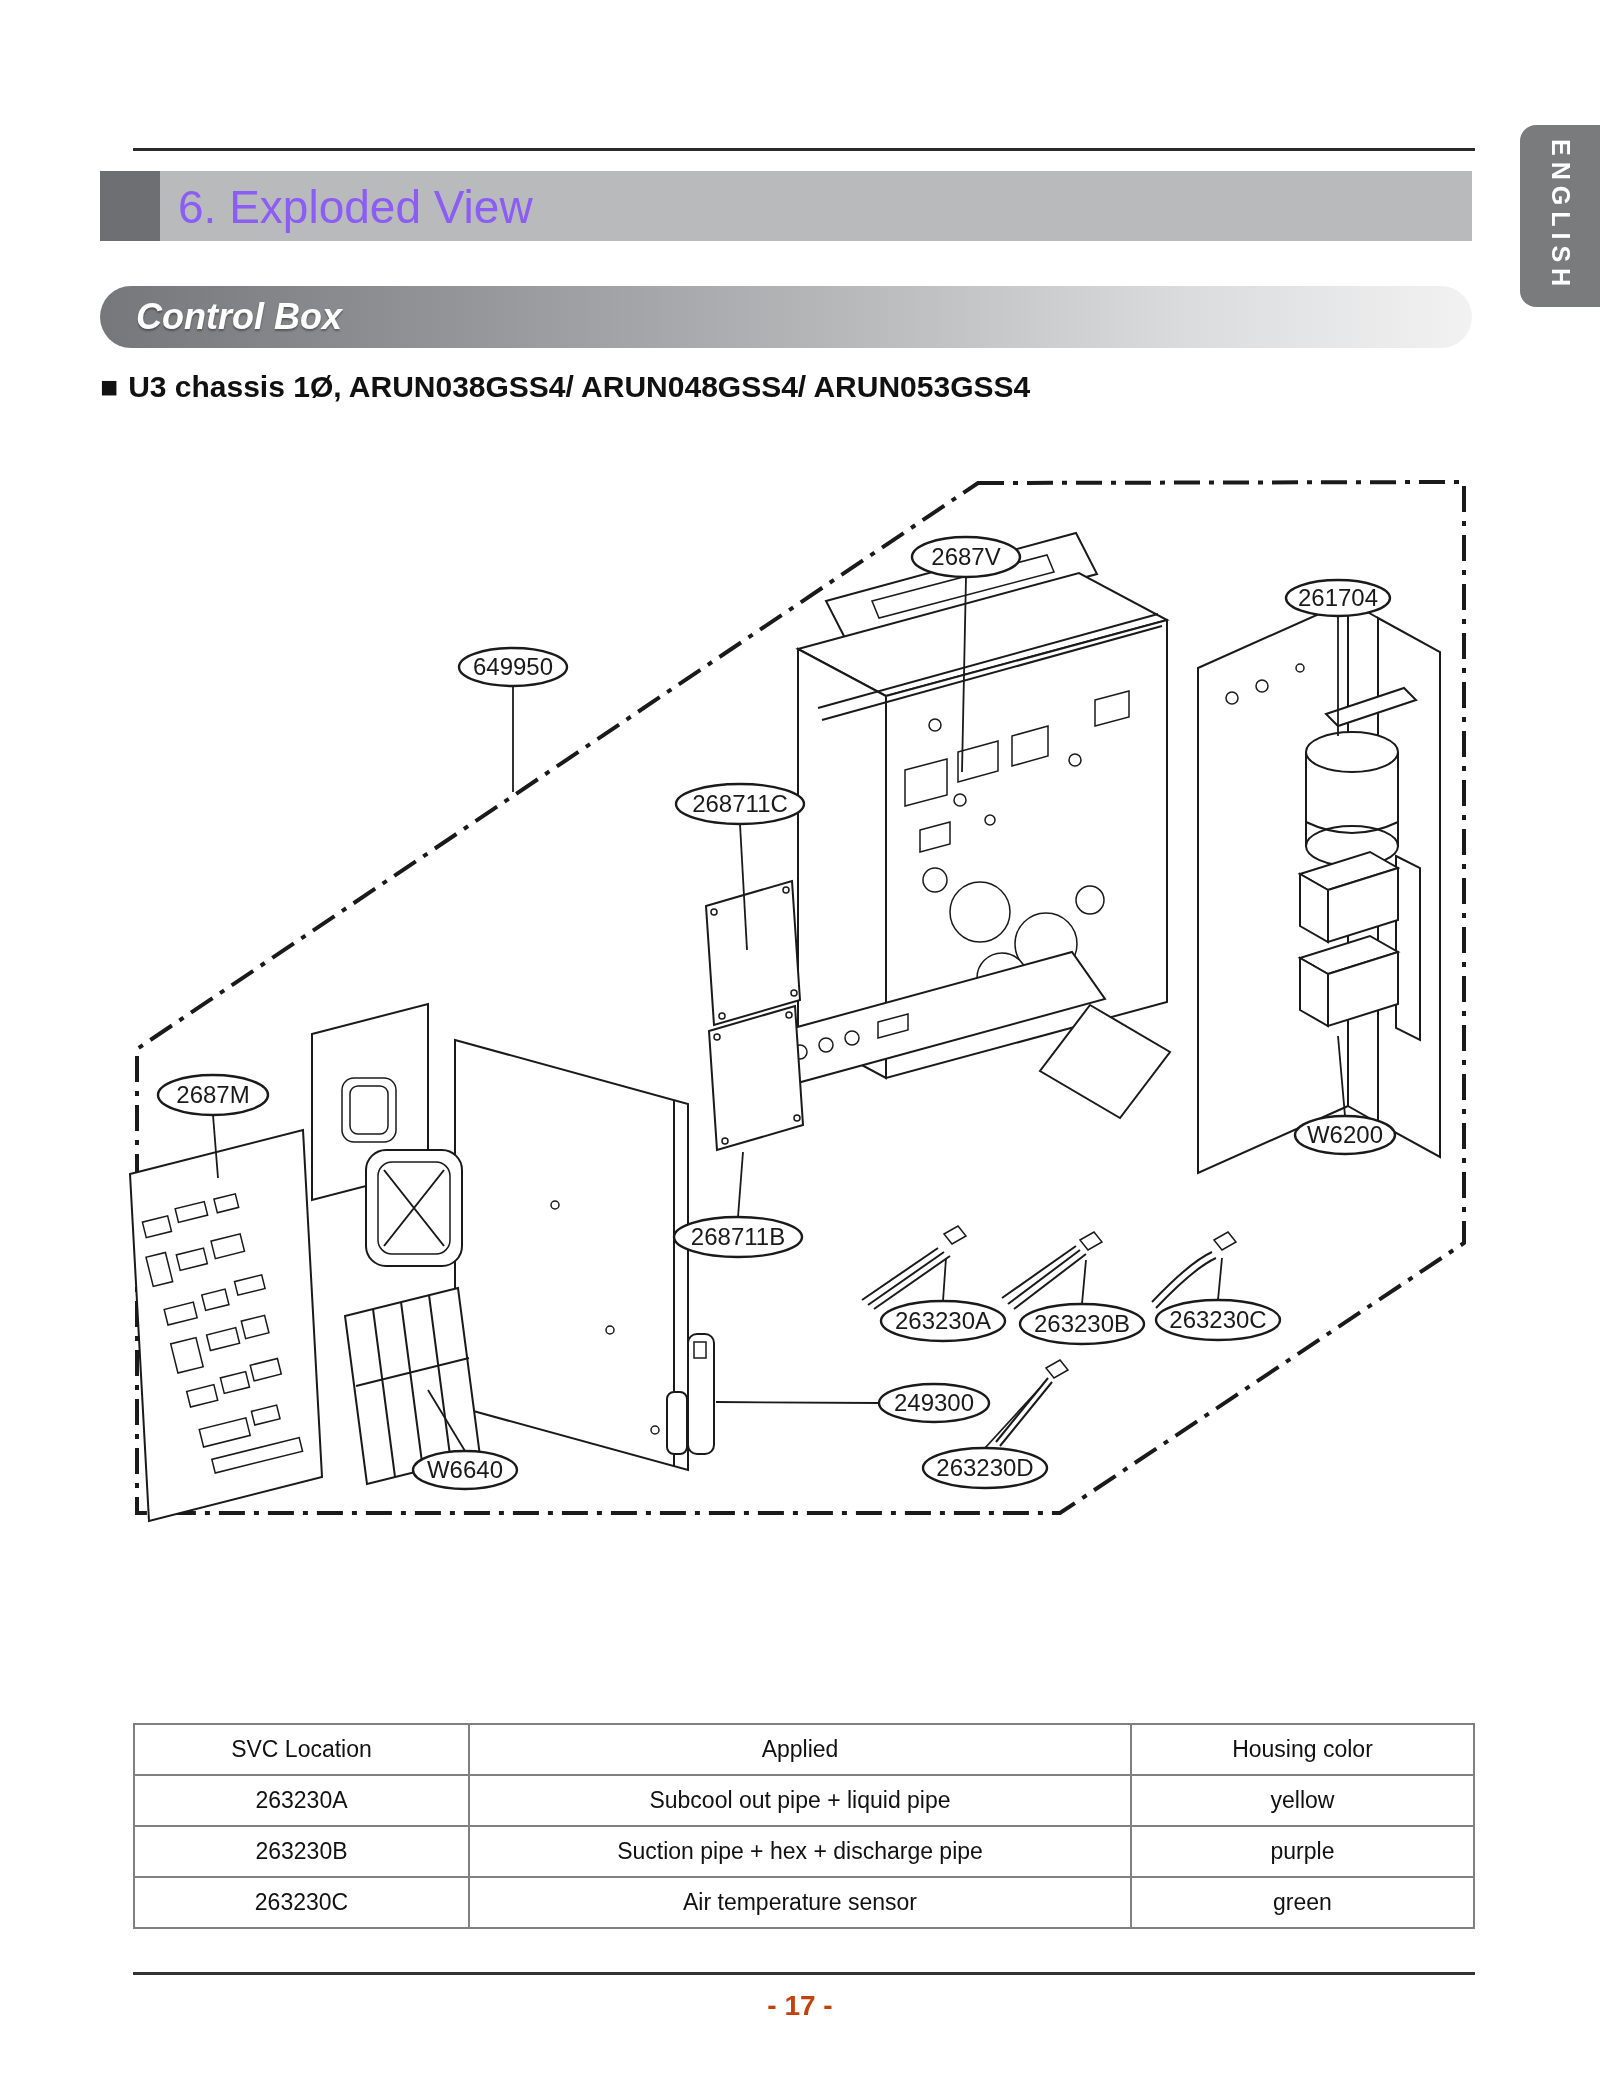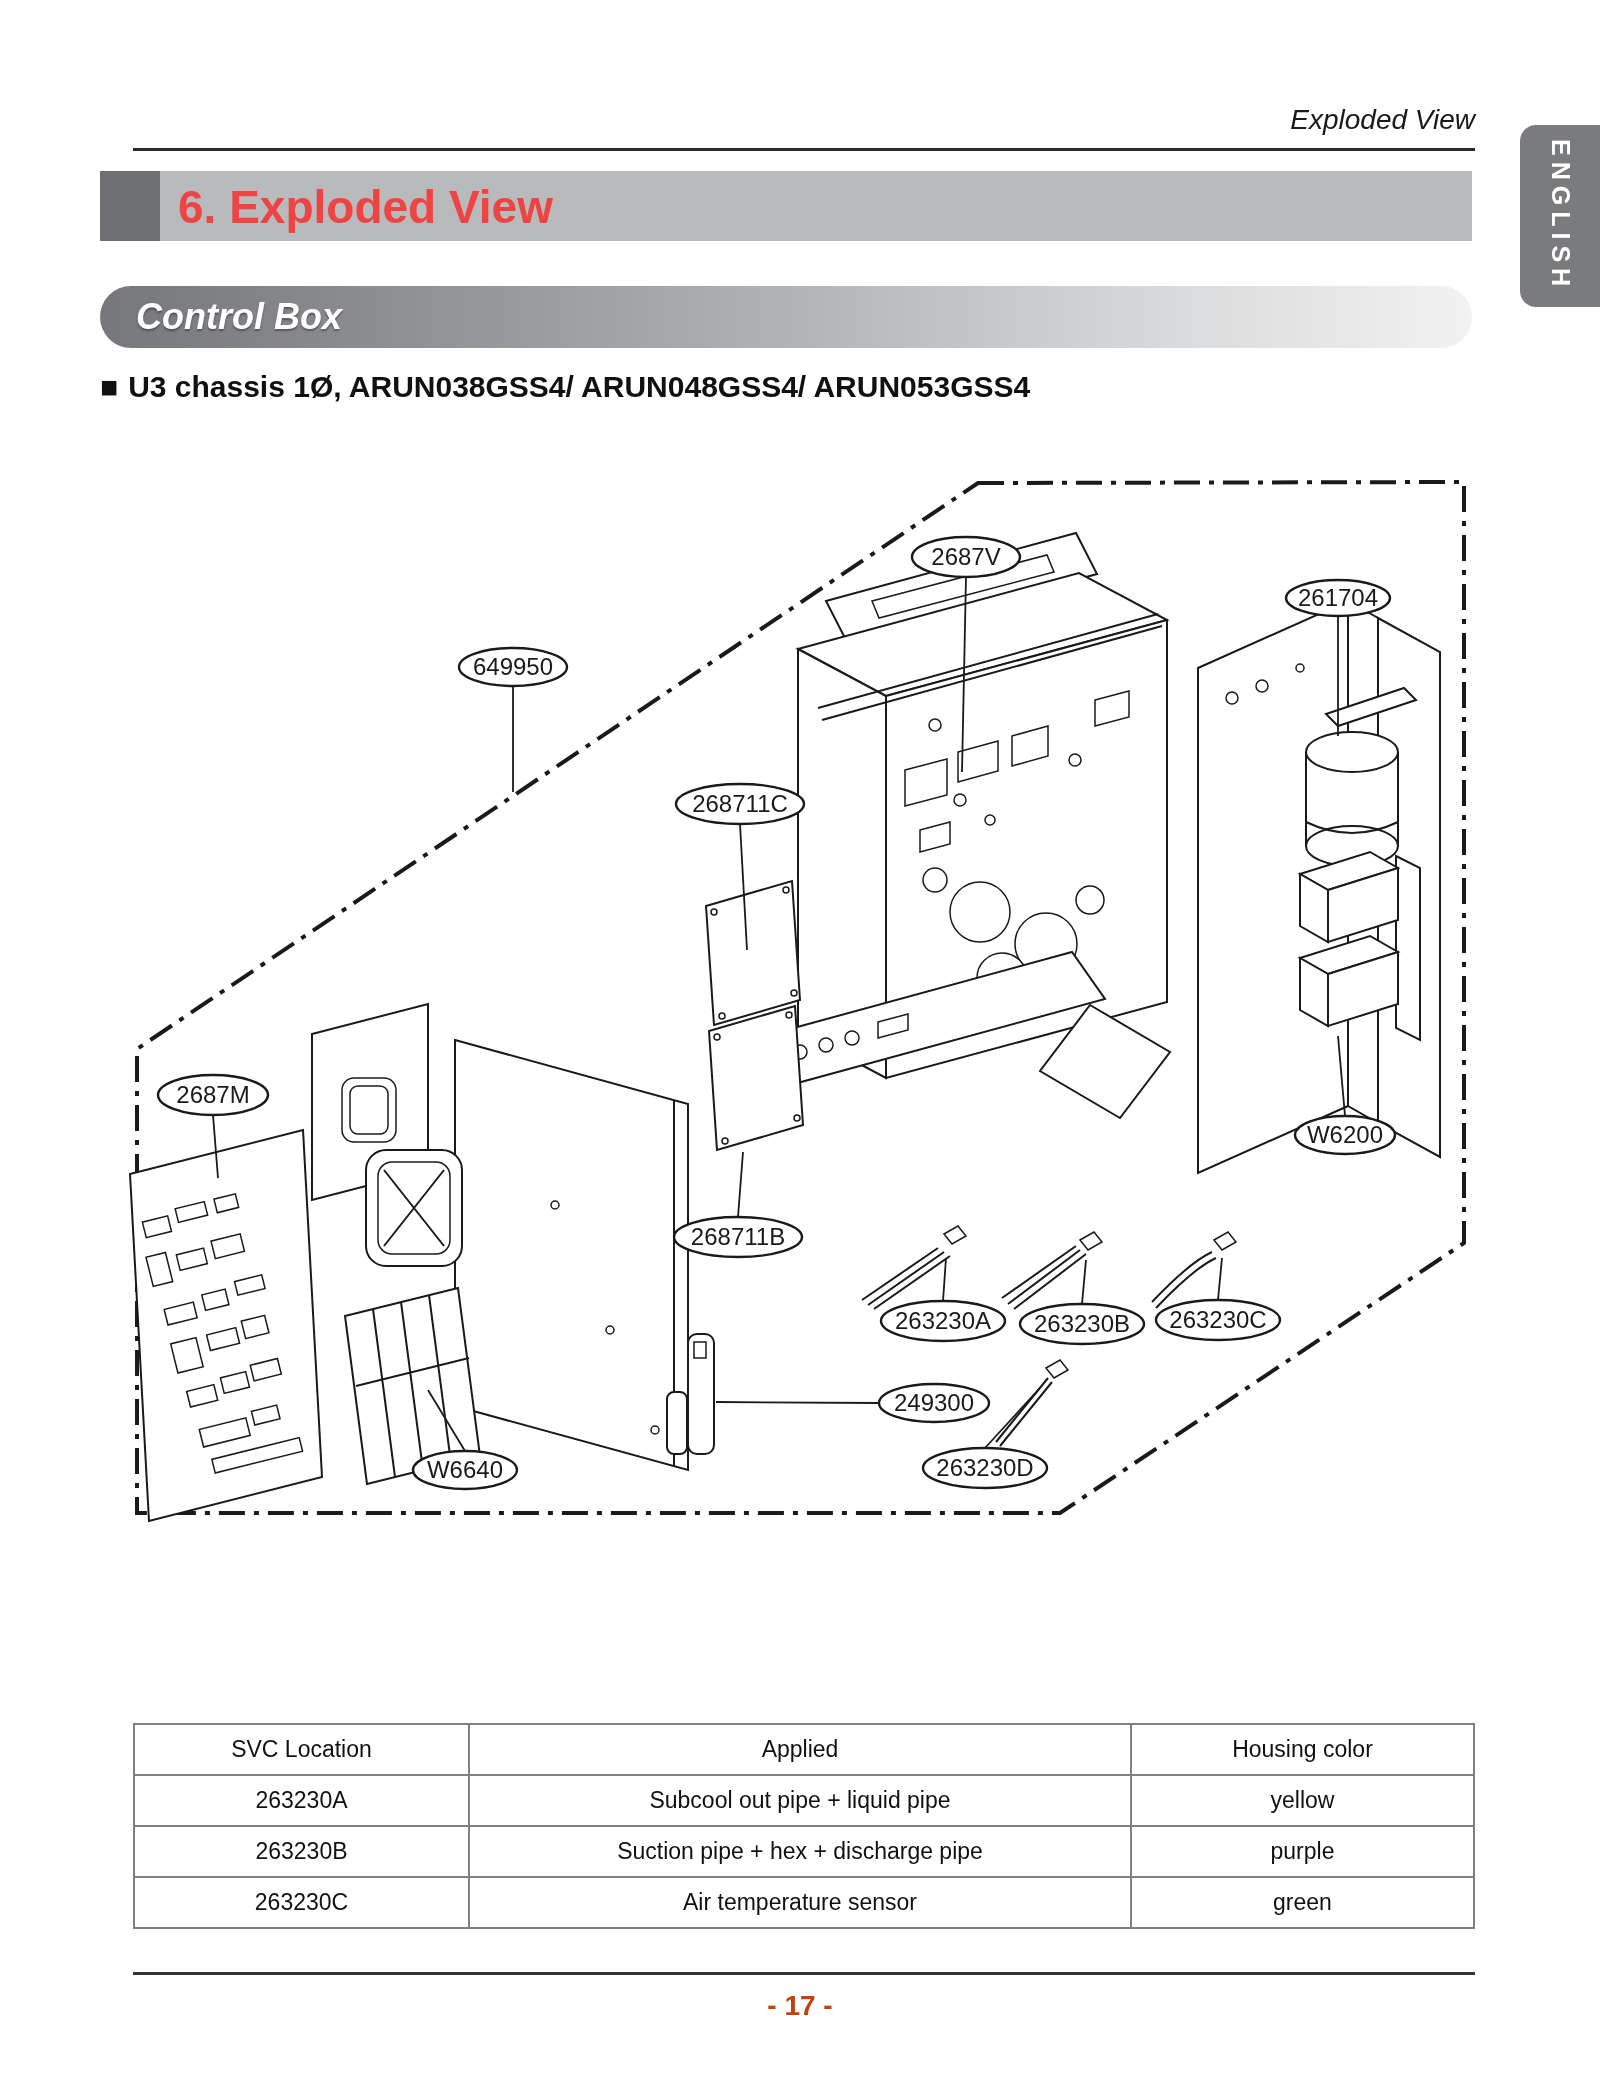--- a/index.html
+++ b/index.html
@@ -10,21 +10,21 @@
       font-size:28px;font-style:italic;color:#1a1a1a;}
   .header-rule{position:absolute;top:148px;left:133px;width:1342px;height:3px;background:#2a2a2a;}
   .lang-tab{position:absolute;top:125px;left:1520px;width:80px;height:182px;background:#7a7b7d;
       border-radius:16px 0 0 16px;display:flex;align-items:center;justify-content:center;}
   .lang-tab span{writing-mode:vertical-rl;text-orientation:mixed;color:#fff;font-weight:bold;
       font-size:25px;letter-spacing:6px;}
   
   .title-bar{position:absolute;top:171px;left:100px;width:1372px;height:70px;background:#b9babc;}
   .title-square{position:absolute;top:171px;left:100px;width:60px;height:70px;background:#6e6f72;}
   .title-text{position:absolute;top:171px;left:178px;height:52px;line-height:72px;
-      font-size:46px;font-weight:bold;color:#ef4444;}
+      font-size:46px;font-weight:normal;color:#8b5cf6;}
   
   .banner{position:absolute;top:286px;left:100px;width:1372px;height:62px;border-radius:31px;
       background:linear-gradient(90deg,#76777a 0%,#8f9093 22%,#b4b5b7 52%,#d9dadb 78%,#f2f2f3 100%);}
   .banner span{display:block;padding-left:36px;line-height:62px;font-size:36px;font-weight:bold;
       font-style:italic;color:#fff;text-shadow:0 2px 2px rgba(0,0,0,.35);}
   
   .chassis{position:absolute;top:370px;left:100px;display:flex;align-items:center;
       font-size:30px;font-weight:bold;color:#111;}
   .chassis .bullet{font-size:30px;margin-right:10px;line-height:34px;}
   
@@ -47,21 +47,20 @@
   .page-num{position:absolute;top:1990px;left:0;width:1600px;text-align:center;
       font-size:28px;font-weight:bold;color:#c2410c;}
   .copyright{position:absolute;top:1988px;left:133px;width:1342px;text-align:right;
       font-size:20px;line-height:31px;color:#111;}
 </style>
 </head>
 <body>
 
 <div id="page">
 
-  <div class="running-title">Exploded View</div>
   <div class="header-rule"></div>
   <div class="lang-tab">
     <span>ENGLISH</span>
   </div>
 
   <div class="title-bar"></div>
   <div class="title-square"></div>
   <div class="title-text">6. Exploded View</div>
 
   <div class="banner">

